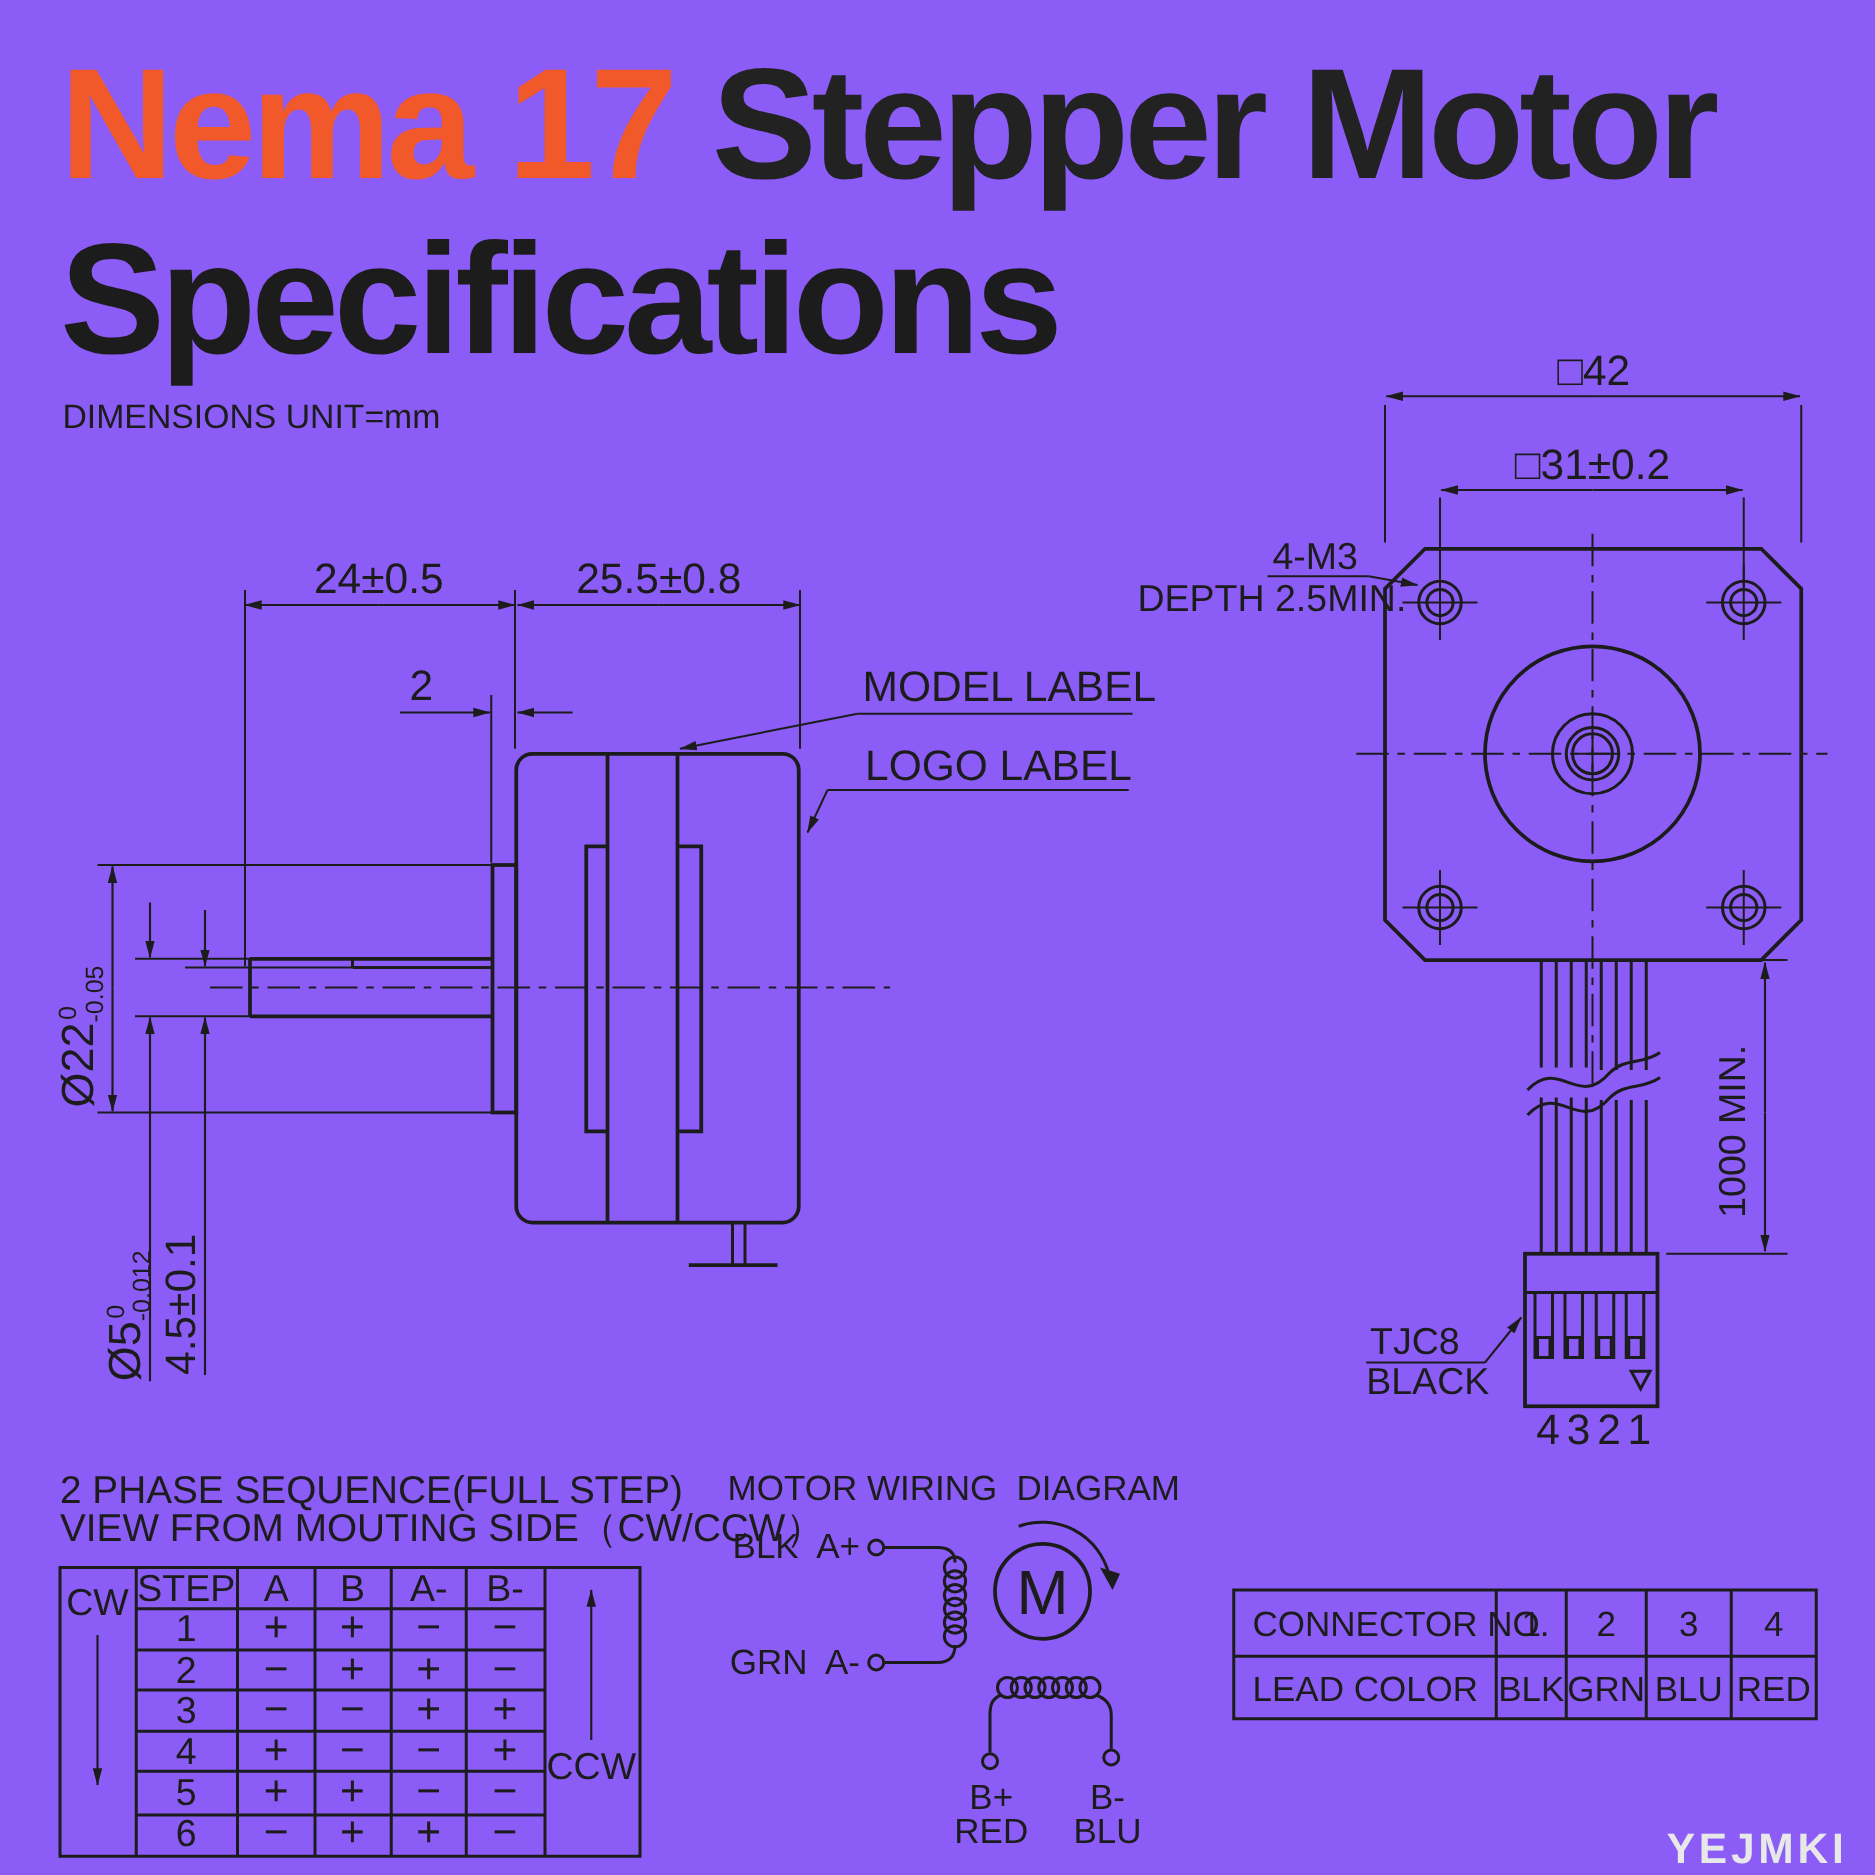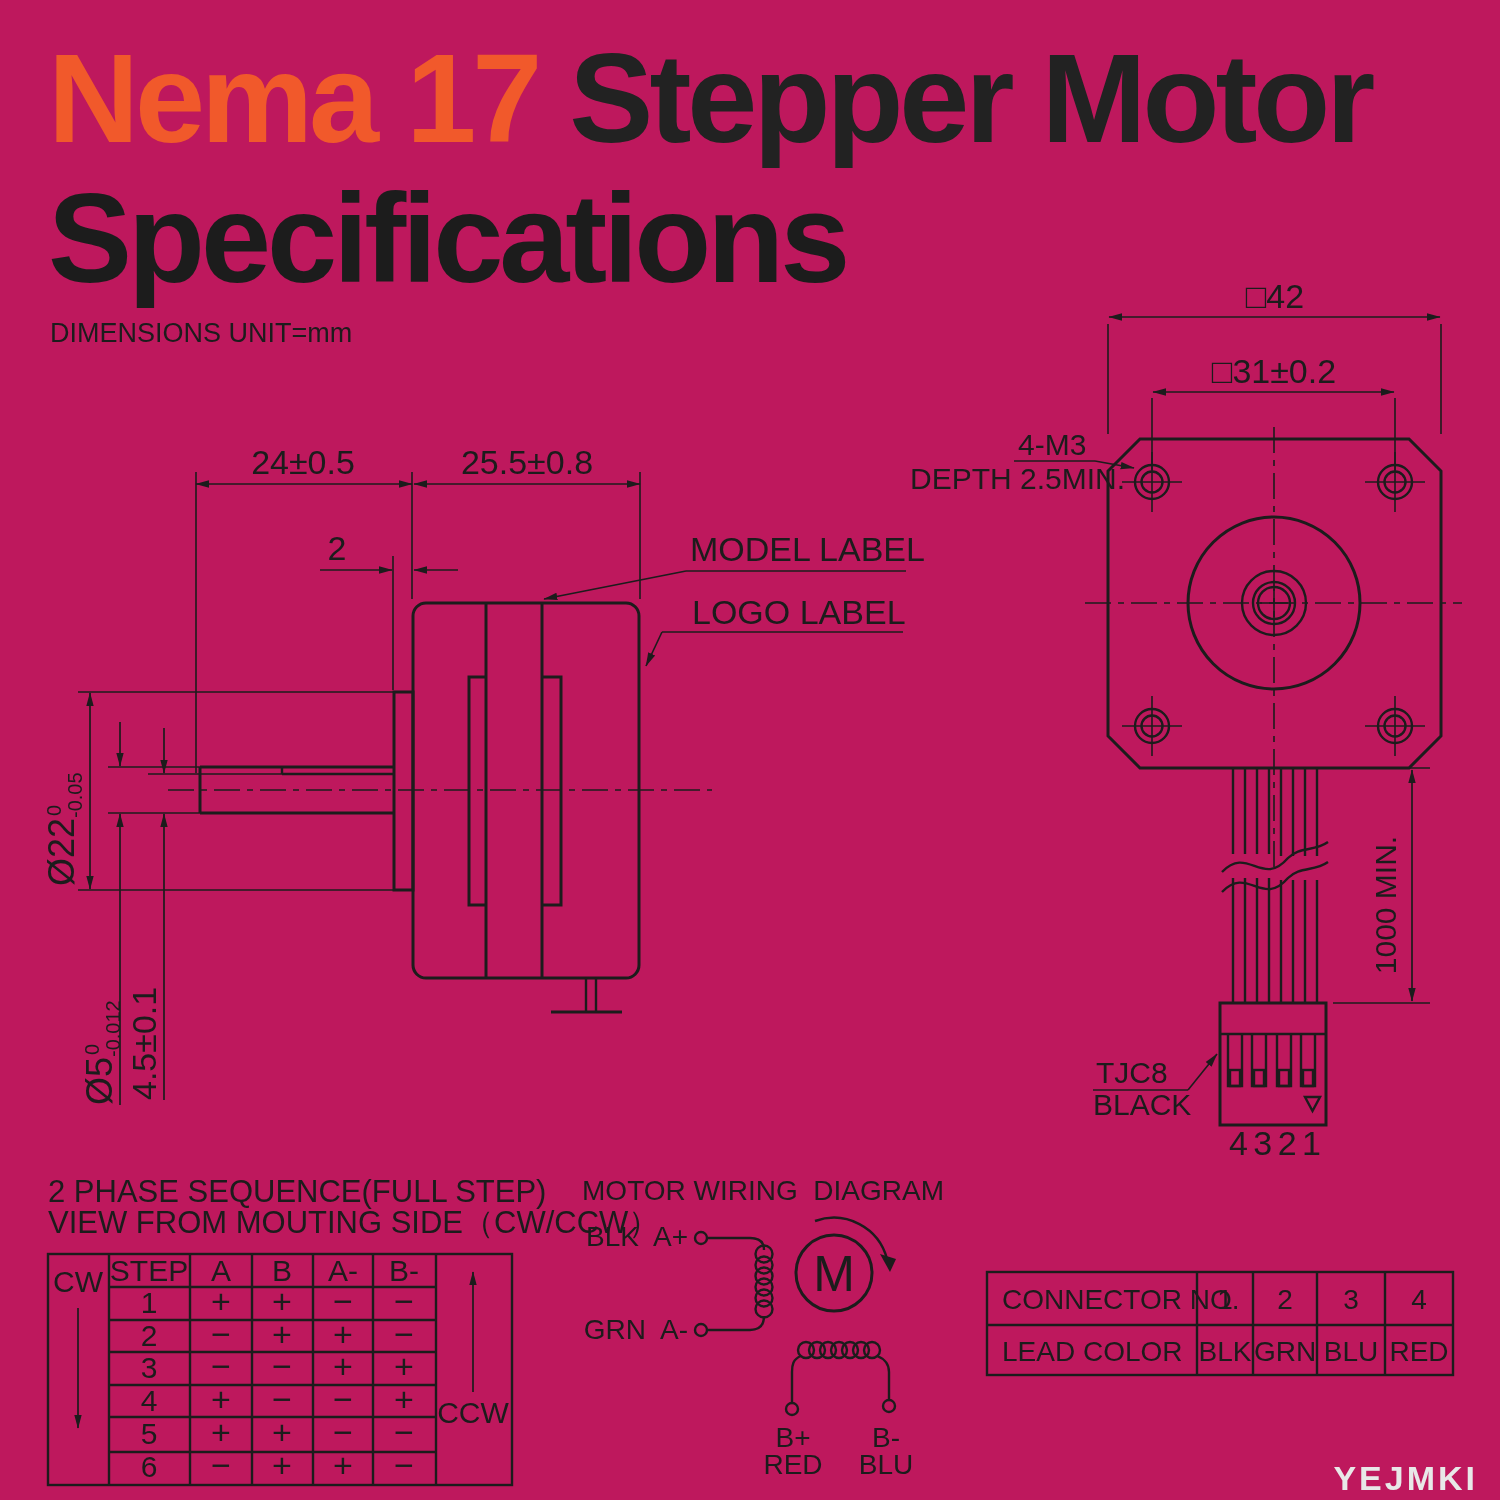--- a/index.html
+++ b/index.html
@@ -1,16 +1,16 @@
 <!DOCTYPE html>
 <html><head>
 <meta charset="utf-8">
 <style>
   html,body{margin:0;padding:0;background:#ffffff;}
-  .page{position:relative;width:1500px;height:1500px;background:#be185d;overflow:hidden;}
+  .page{position:relative;width:1500px;height:1500px;background:#8b5cf6;overflow:hidden;}
   svg{display:block;}
   text{font-family:"Liberation Sans","DejaVu Sans",sans-serif;fill:#1c1c1c;}
   .ln{stroke:#1c1c1c;stroke-width:3;fill:none;}
   .md{stroke:#1c1c1c;stroke-width:2.4;fill:none;}
   .thin{stroke:#1c1c1c;stroke-width:1.6;fill:none;}
   .dim{stroke:#1c1c1c;stroke-width:1.7;fill:none;}
   .cl{stroke:#1c1c1c;stroke-width:1.6;fill:none;stroke-dasharray:26 7 6 7;}
   .t20{font-size:20px;} .t27{font-size:27px;} .t28{font-size:28px;}
   .t30{font-size:30px;} .t31{font-size:31px;} .t34{font-size:34px;}
   .t36{font-size:36px;} .t50{font-size:50px;}

